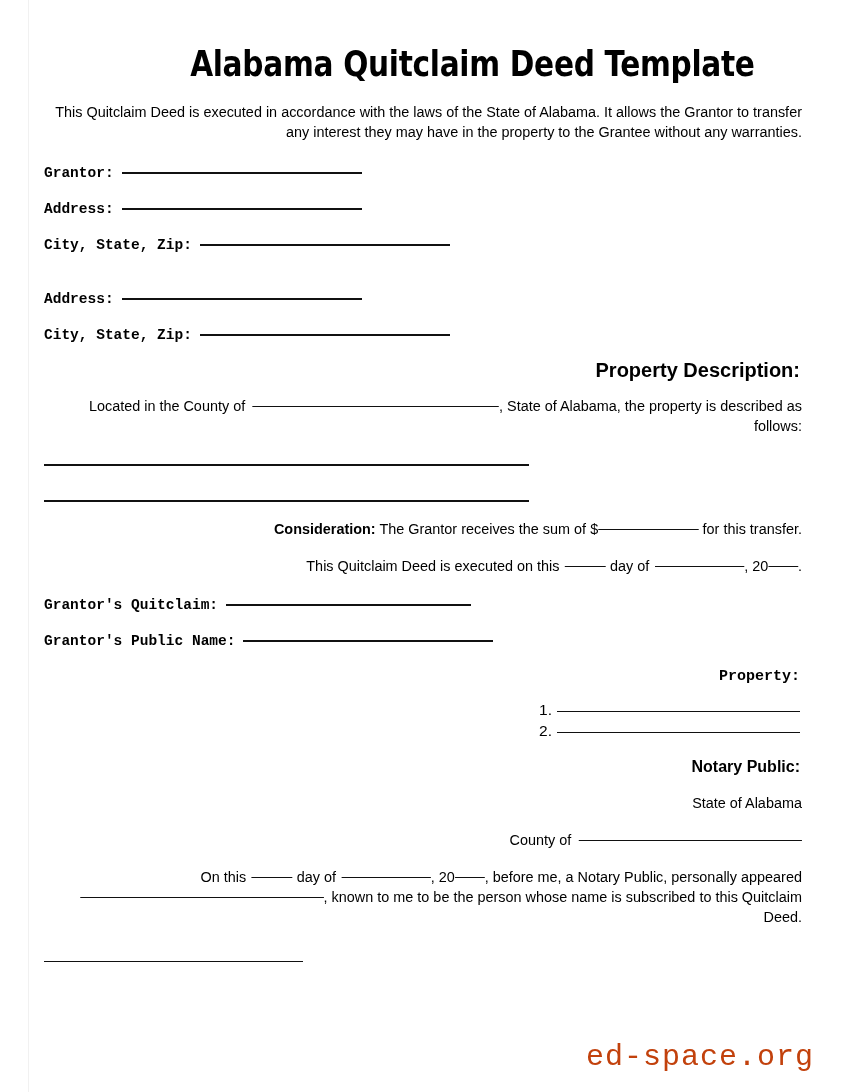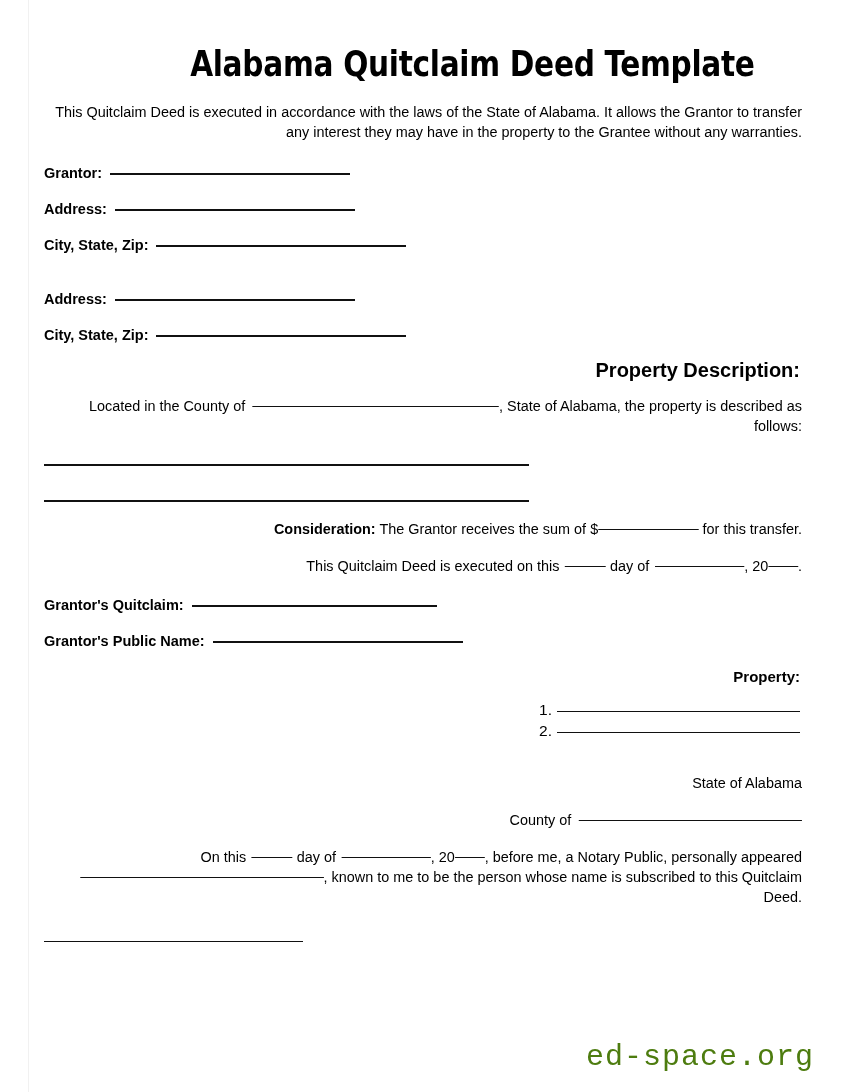--- a/index.html
+++ b/index.html
@@ -63,21 +63,21 @@
     font-size: 15.5px;
     line-height: 20px;
     margin: 0;
     transform: scaleX(0.93);
     transform-origin: left top;
     width: 815px;
   }
 
   
   .wlabel {
-    font-family: Liberation Sans, sans-serif;
+    font-family: Liberation Mono, monospace;
     font-weight: 700;
     font-size: 14.5px;
     line-height: 18px;
   }
 
   
   .clabel {
     font-family: "Liberation Sans", sans-serif;
     font-weight: 700;
     font-size: 15.5px;
@@ -147,21 +147,21 @@
   }
   .witness-num { display: inline-block; }
 
   .watermark {
     position: absolute;
     right: 30px;
     bottom: 18px;
     font-family: "Liberation Mono", "DejaVu Sans Mono", monospace;
     font-size: 30px;
     letter-spacing: 1px;
-    color: #4d7c0f;
+    color: #c2410c;
     white-space: nowrap;
   }
   .gap-l  { height: 18px; }
 </style>
 </head>
 <body>
 
 <div class="page">
 
   <div class="page-edge"></div>
@@ -267,20 +267,21 @@
       <li class="witness-item">
         <span class="witness-num">1.</span><span class="blank-thin" style="width:243px; margin-left:5px;"></span>
       </li>
       <li class="witness-item">
         <span class="witness-num">2.</span><span class="blank-thin" style="width:243px; margin-left:5px;"></span>
       </li>
     </ul>
 
     <div style="height:16px"></div>
 
+    <div class="clabel" style="font-size:16px; line-height:20px;">Notary Public:</div>
 
     <div style="height:16px"></div>
 
     <div class="body-line">State of Alabama</div>
 
     <div style="height:17px"></div>
 
     <div class="body-line">
       <span>County of</span><span class="ib" style="width:240px; margin-left:8px;"></span>
     </div>

